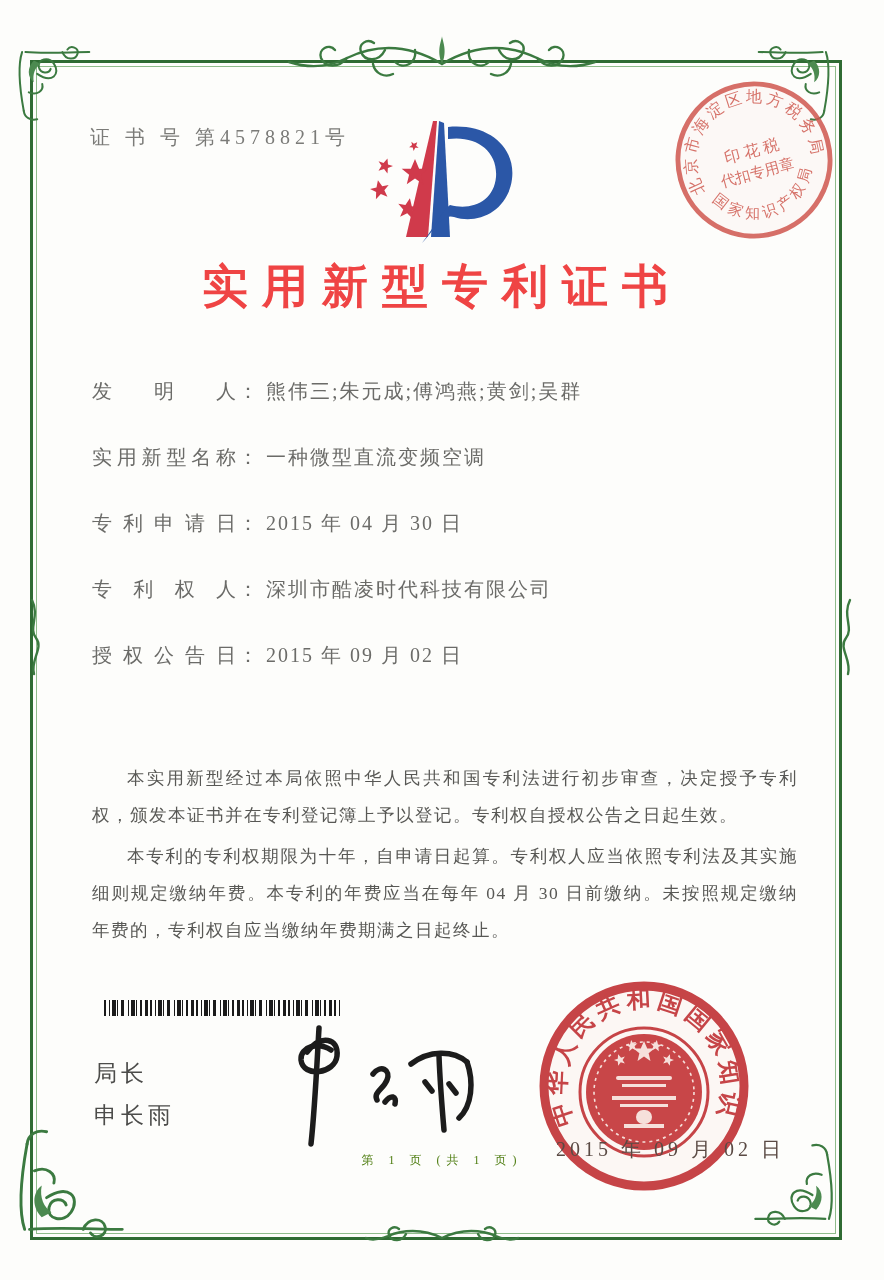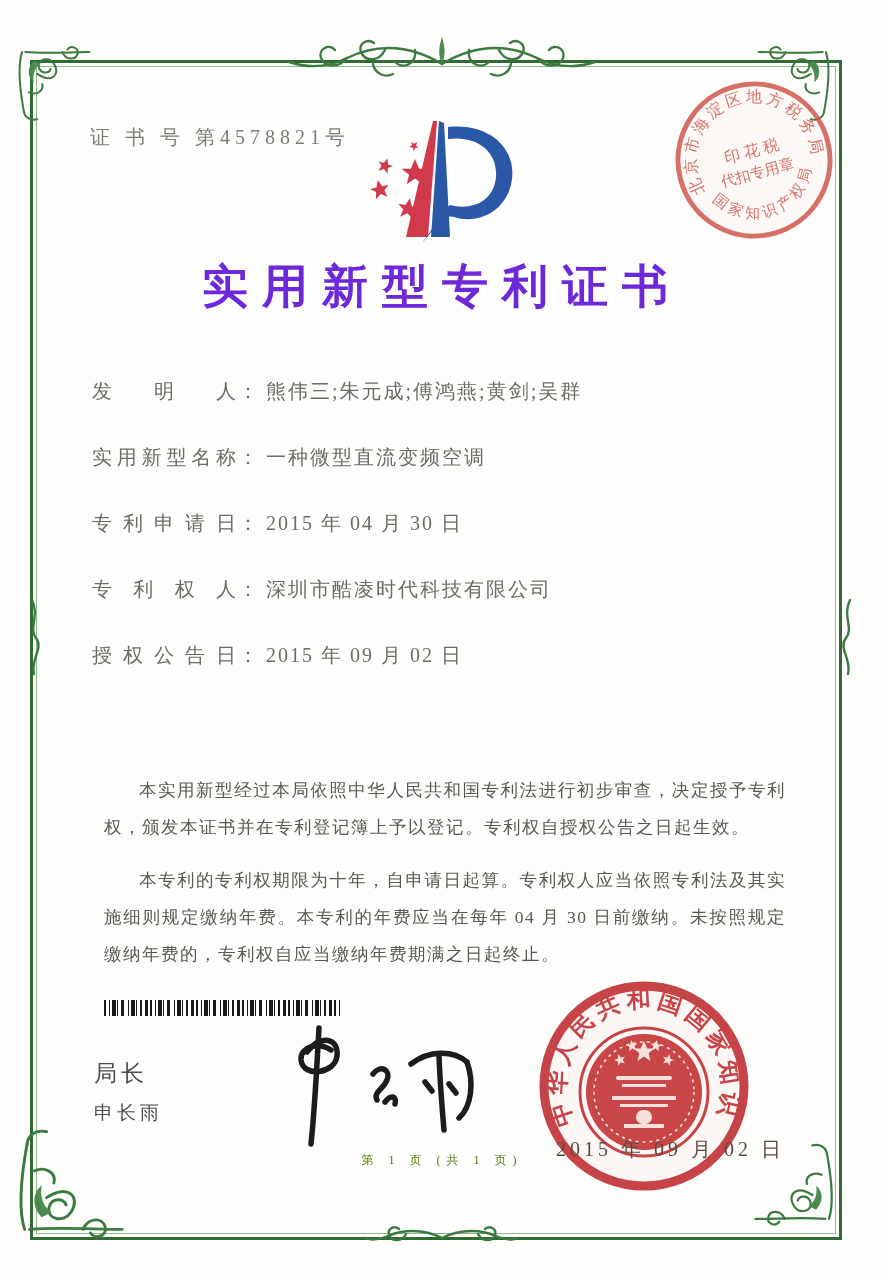--- a/index.html
+++ b/index.html
@@ -27,52 +27,52 @@
     margin-left:16px;
   }
   
   .sipo-logo{position:absolute;left:338px;top:113px;}
   
   .tax-stamp{position:absolute;left:670px;top:76px;transform:rotate(-15deg);opacity:.85;}
   .tax-stamp text{fill:#cf5a50;font-family:"Liberation Serif",serif;}
   
   .title{
     position:absolute;left:0;top:256px;width:100%;margin:0;text-align:center;
-    font-size:46px;font-weight:700;letter-spacing:14px;color:#6d28d9;
+    font-size:46px;font-weight:700;letter-spacing:14px;color:#ef4444;
   }
   
   .fields{position:absolute;left:92px;top:378px;width:700px;}
   .field-row{height:29px;margin-bottom:37px;font-size:20px;color:#6b6b68;letter-spacing:2px;white-space:nowrap;}
   .field-label{display:inline-block;width:146px;text-align:justify;text-align-last:justify;vertical-align:top;}
   .field-colon{display:inline-block;margin-right:6px;}
   
   .paragraphs{
     position:absolute;left:88px;top:756px;width:714px;
     font-size:17.5px;line-height:37px;color:#585855;letter-spacing:1.5px;
     text-align:justify;
   }
-  .paragraphs p{margin:16px;text-indent:2em;}
+  .paragraphs p{margin:4px;text-indent:2em;}
   
   .barcode{
     position:absolute;left:104px;top:1000px;width:236px;height:16px;
     background:repeating-linear-gradient(90deg,
       #1a1a1a 0 2px, transparent 2px 5px,
       #1a1a1a 5px 6px, transparent 6px 8px,
       #1a1a1a 8px 12px, transparent 12px 13px,
       #1a1a1a 13px 14px, transparent 14px 17px,
       #1a1a1a 17px 20px, transparent 20px 24px,
       #1a1a1a 24px 25px, transparent 25px 27px,
       #1a1a1a 27px 31px, transparent 31px 32px,
       #1a1a1a 32px 33px, transparent 33px 36px,
       #1a1a1a 36px 38px, transparent 38px 41px,
       #1a1a1a 41px 44px, transparent 44px 46px);
   }
   
   .director-title{position:absolute;left:94px;top:1058px;font-size:23px;letter-spacing:4px;color:#4c4c4a;}
-  .director-name{position:absolute;left:94px;top:1100px;font-size:19px;letter-spacing:4px;color:#4c4c4a;}
+  .director-name{position:absolute;left:94px;top:1100px;font-size:23px;letter-spacing:4px;color:#4c4c4a;}
   .signature{position:absolute;left:245px;top:1022px;}
   .signature path{stroke:#1c1c1c;fill:none;stroke-width:5.5;stroke-linecap:round;stroke-linejoin:round;}
   
   .red-seal{position:absolute;left:536px;top:978px;opacity:.93;}
   .red-seal text{fill:#c2373a;font-family:"Liberation Serif",serif;font-weight:700;}
   .seal-date{
     position:absolute;left:556px;top:1136px;font-size:20px;letter-spacing:4px;
     color:#5a4a44;z-index:5;
   }
   

